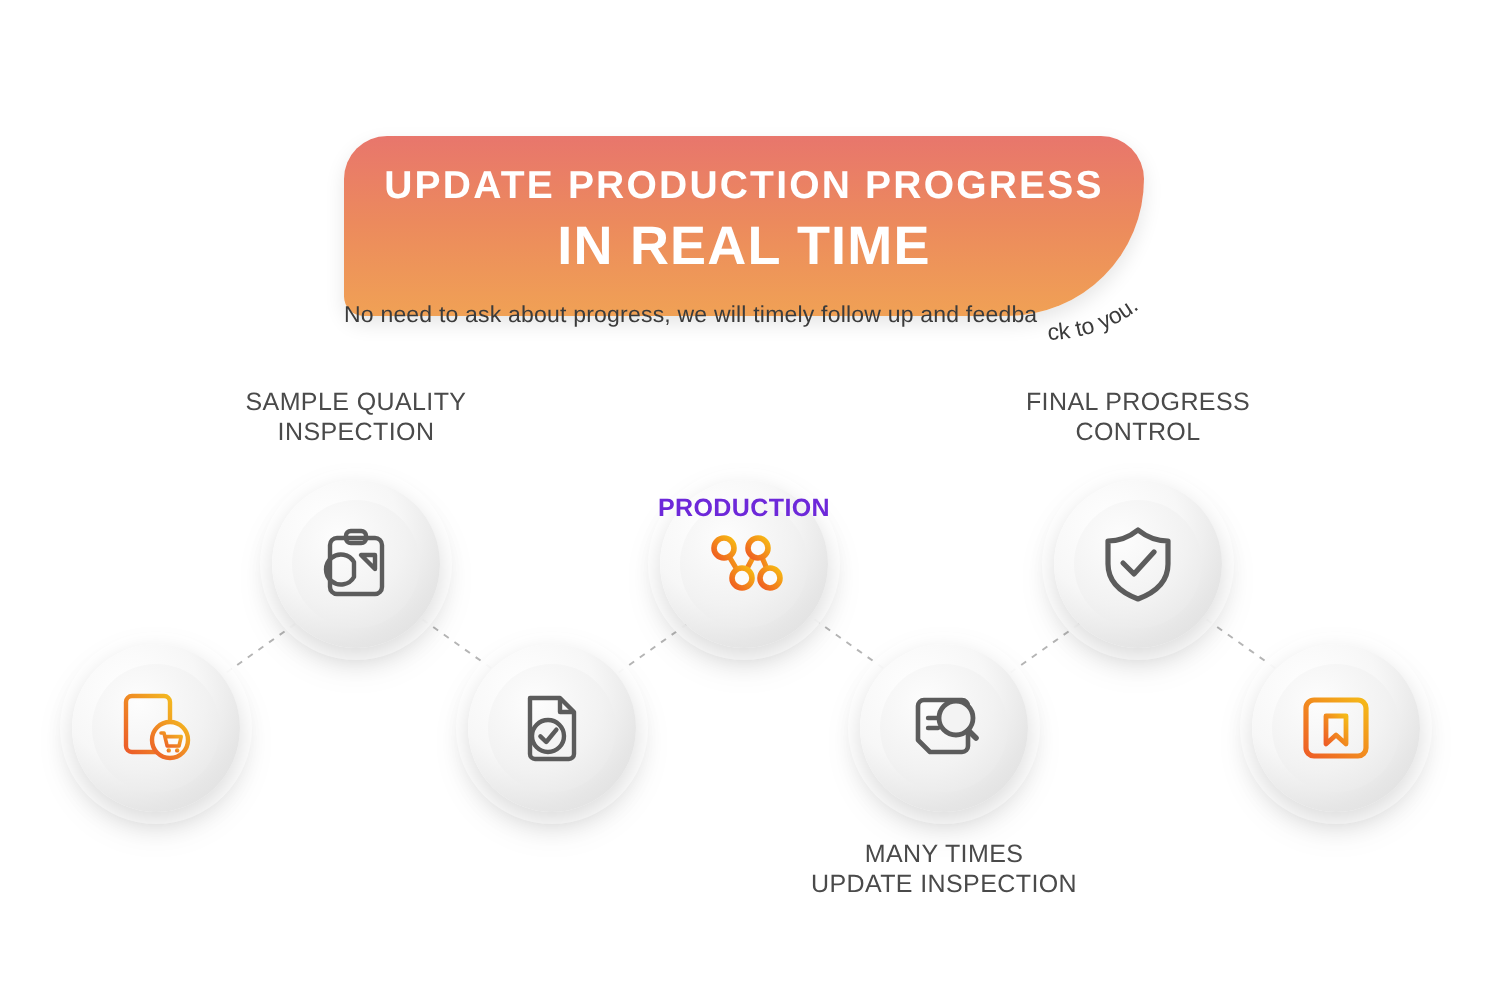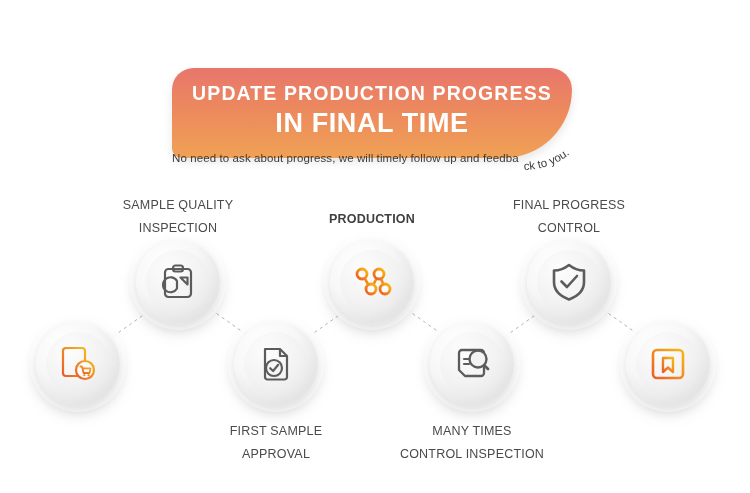--- a/index.html
+++ b/index.html
@@ -130,44 +130,44 @@
   .n-prod      { left: 330px; top: 240px; }
   .n-many      { left: 430px; top: 322px; }
   .n-final     { left: 527px; top: 240px; }
   .n-delivery  { left: 626px; top: 322px; }
 
   
   .lbl {
     position: absolute;
     text-align: center;
     font-size: 12.5px;
-    line-height: 23px;
+    line-height: 15px;
     letter-spacing: 0.2px;
     white-space: pre-line;
   }
   .lbl.gray   { color: #4a4a4a; font-weight: normal; }
-  .lbl.orange { color: #404040; font-weight: bold; }
+  .lbl.orange { color: #6d28d9; font-weight: bold; margin-top: 39px; }
 
   .lbl-sample   { left: 98px;  top: 194px; width: 160px; }
   .lbl-prod     { left: 292px; top: 208px; width: 160px; }
   .lbl-final    { left: 489px; top: 194px; width: 160px; }
 
   .lbl-material { left: 0px;   top: 420px; width: 156px; }
   .lbl-first    { left: 196px; top: 420px; width: 160px; }
   .lbl-many     { left: 392px; top: 420px; width: 160px; }
   .lbl-delivery { left: 588px; top: 420px; width: 160px; }
 </style>
 </head>
 <body>
 
 <div id="stage">
 
   <div class="banner">
     <div class="banner-title-1">UPDATE  PRODUCTION  PROGRESS</div>
-    <div class="banner-title-2">IN FINAL TIME</div>
+    <div class="banner-title-2">IN REAL TIME</div>
   </div>
 
   <div class="subtitle">No need to  ask about progress, we will timely follow up and feedba</div>
 
   <svg class="subtitle-curve" viewBox="0 0 90 70">
     <defs>
       <path id="tailcurve" d="M 2,62 C 26,62 50,52 62,32 C 68,22 70,12 70,2" fill="none"></path>
     </defs>
     <text>
       <textPath href="#tailcurve" startOffset="2">ck to you.</textPath>
@@ -285,20 +285,18 @@
 
   <div class="lbl gray lbl-sample">SAMPLE QUALITY
 INSPECTION</div>
 
   <div class="lbl orange lbl-prod">PRODUCTION</div>
 
   <div class="lbl gray lbl-final">FINAL PROGRESS
 CONTROL</div>
 
 
-  <div class="lbl gray lbl-first">FIRST SAMPLE
-APPROVAL</div>
 
   <div class="lbl gray lbl-many">MANY TIMES
-CONTROL INSPECTION</div>
+UPDATE INSPECTION</div>
 
 
 </div>
 
 </body></html>

